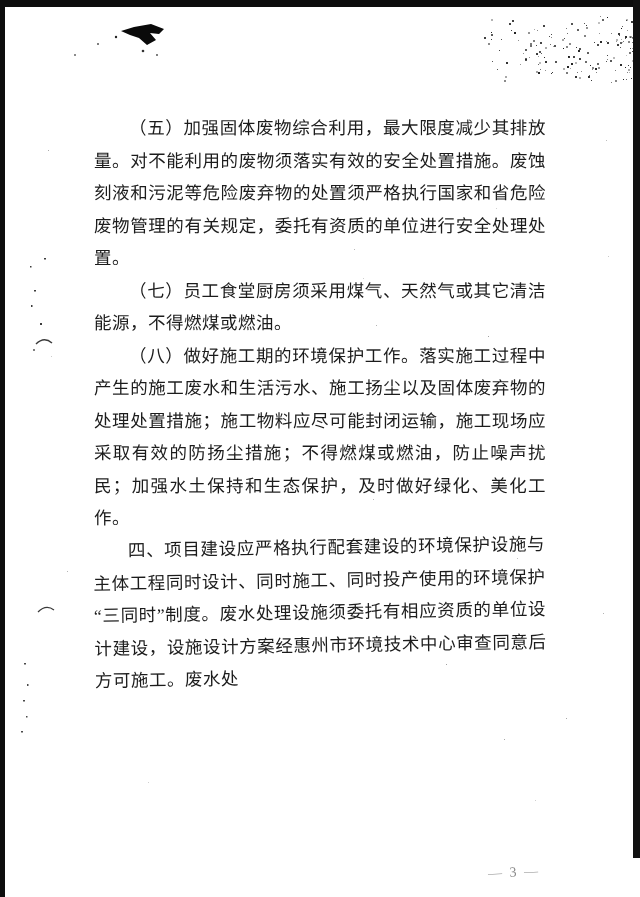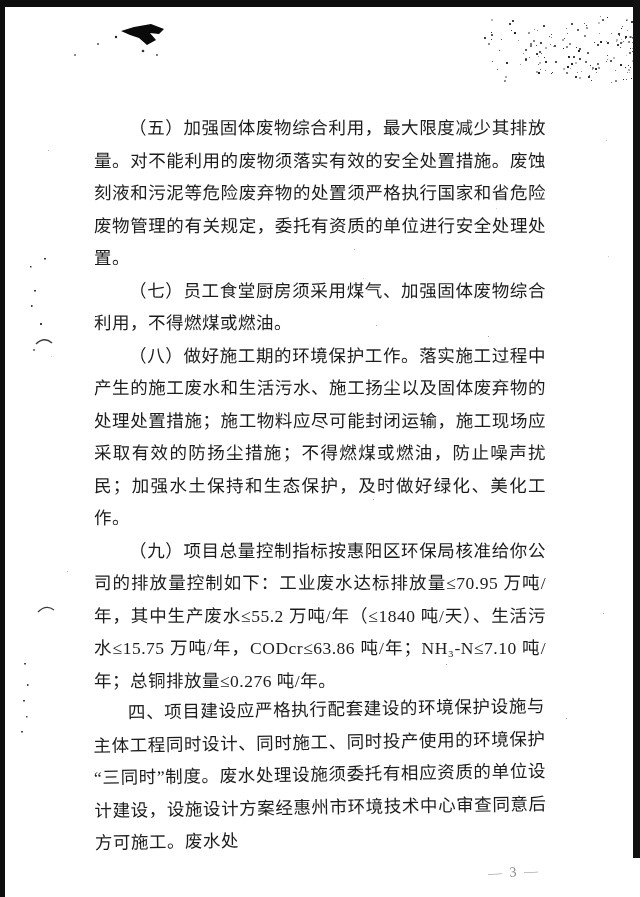--- a/index.html
+++ b/index.html
@@ -308,21 +308,20 @@
       <div class="speck" style="left: 362.955px; top: 414.642px; width: 1px; height: 1px; opacity: 0.254584;"></div>
       <div class="speck" style="left: 517.354px; top: 557.609px; width: 1px; height: 1px; opacity: 0.268316;"></div>
       <div class="speck" style="left: 446.12px; top: 546.889px; width: 1px; height: 1px; opacity: 0.279866;"></div>
       <div class="speck" style="left: 362.764px; top: 277.766px; width: 1px; height: 1px; opacity: 0.201562;"></div>
       <div class="speck" style="left: 372.945px; top: 499.301px; width: 1px; height: 1px; opacity: 0.293676;"></div>
       <div class="speck" style="left: 201.101px; top: 442.967px; width: 1px; height: 1px; opacity: 0.199912;"></div>
     </div>
 
   <div class="text-block">
     <p>（五）加强固体废物综合利用，最大限度减少其排放量。对不能利用的废物须落实有效的安全处置措施。废蚀刻液和污泥等危险废弃物的处置须严格执行国家和省危险废物管理的有关规定，委托有资质的单位进行安全处理处置。</p>
-    <p>（七）员工食堂厨房须采用煤气、加强固体废物综合利用，不得燃煤或燃油。</p>
+    <p>（七）员工食堂厨房须采用煤气、天然气或其它清洁能源，不得燃煤或燃油。</p>
     <p>（八）做好施工期的环境保护工作。落实施工过程中产生的施工废水和生活污水、施工扬尘以及固体废弃物的处理处置措施；施工物料应尽可能封闭运输，施工现场应采取有效的防扬尘措施；不得燃煤或燃油，防止噪声扰民；加强水土保持和生态保护，及时做好绿化、美化工作。</p>
-    <p>（九）项目总量控制指标按惠阳区环保局核准给你公司的排放量控制如下：工业废水达标排放量≤70.95 万吨/年，其中生产废水≤55.2 万吨/年（≤1840 吨/天）、生活污水≤15.75 万吨/年，CODcr≤63.86 吨/年；NH₃-N≤7.10 吨/年；总铜排放量≤0.276 吨/年。</p>
     <p class="para-tilt">四、项目建设应严格执行配套建设的环境保护设施与主体工程同时设计、同时施工、同时投产使用的环境保护“三同时”制度。废水处理设施须委托有相应资质的单位设计建设，设施设计方案经惠州市环境技术中心审查同意后方可施工。废水处</p>
   </div>
 
   <div class="page-number">— 3 —</div>
 
 </div>
 
 </body></html>

